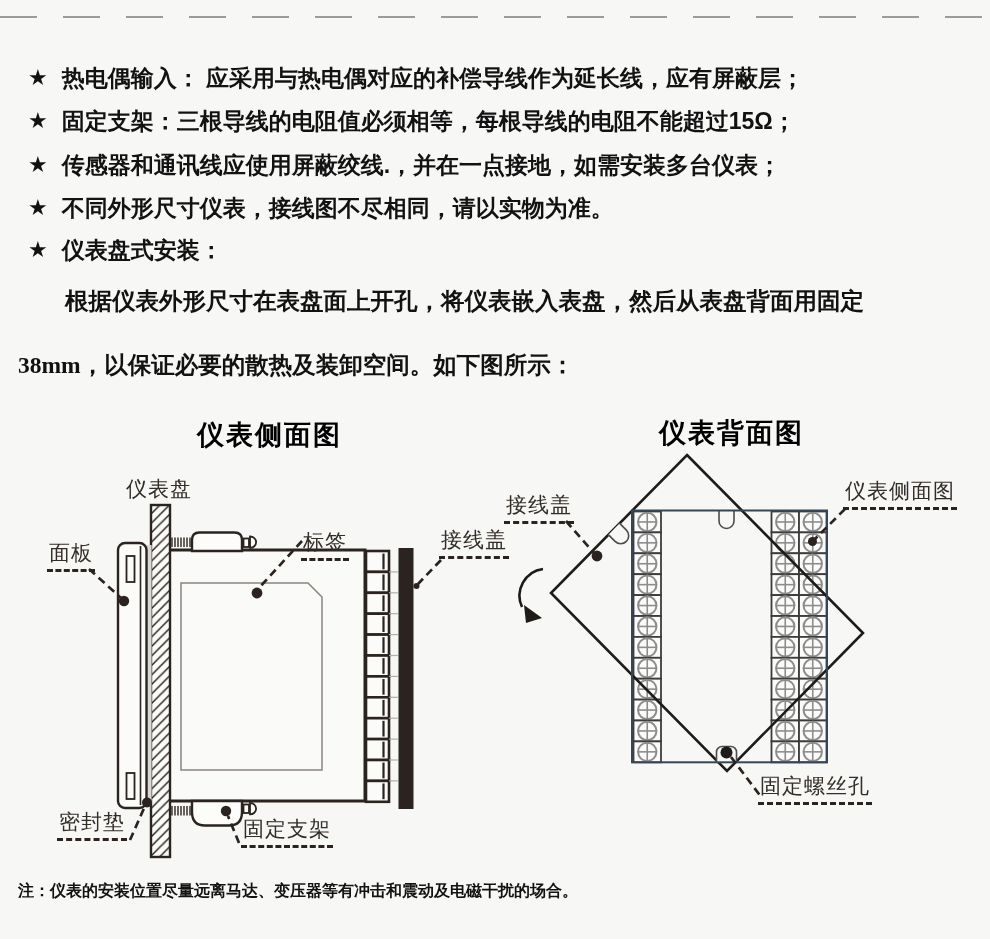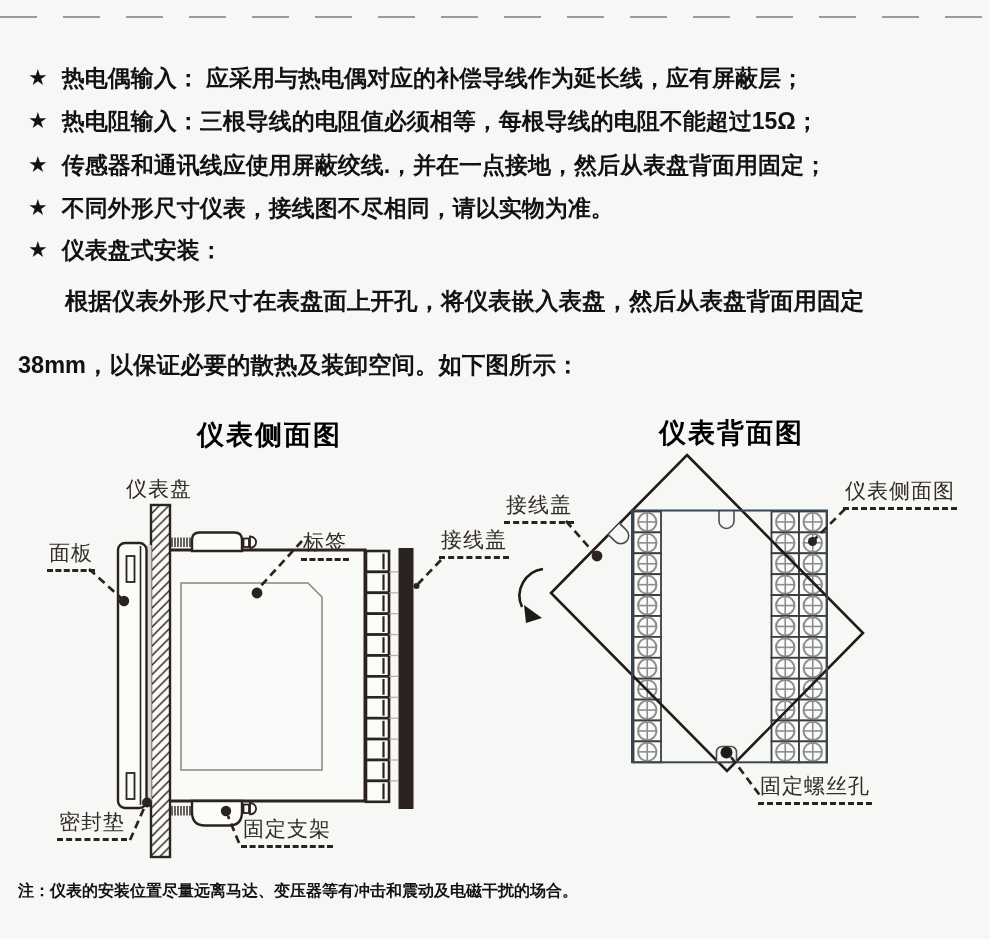--- a/index.html
+++ b/index.html
@@ -17,21 +17,21 @@
   }
   .note-item{
     position:absolute;left:28px;
     display:flex;align-items:flex-start;gap:14px;
     font-size:23px;font-weight:700;line-height:28px;white-space:nowrap;
     color:#121212;
   }
   .note-item .star{font-size:22px;line-height:28px;}
   .para-line{
     position:absolute;left:18px;
-    font-size:23.5px;font-weight:700;line-height:30px;white-space:nowrap;color:#121212;
+    font-size:23.5px;font-weight:700;line-height:30px;white-space:nowrap;color:#121212;font-family:Liberation Serif, serif;
   }
   .fig-title{
     position:absolute;
     font-family:"Liberation Serif","DejaVu Serif",serif;
     font-size:27px;font-weight:700;letter-spacing:2px;color:#000000;white-space:nowrap;
   }
   .dlabel{
     position:absolute;
     font-size:21px;font-weight:400;letter-spacing:1px;
     color:#332d28;white-space:nowrap;line-height:24px;
@@ -53,25 +53,25 @@
 <div class="page">
 
   <div class="top-rule"></div>
 
   <div class="note-item" style="top:64px">
     <span class="star">★</span>
     <span>热电偶输入： 应采用与热电偶对应的补偿导线作为延长线，应有屏蔽层；</span>
   </div>
   <div class="note-item" style="top:107px">
     <span class="star">★</span>
-    <span>热电阻输入：三根导线的电阻值必须相等，每根导线的电阻不能超过15Ω；</span>
+    <span>固定支架：三根导线的电阻值必须相等，每根导线的电阻不能超过15Ω；</span>
   </div>
   <div class="note-item" style="top:151px">
     <span class="star">★</span>
-    <span>传感器和通讯线应使用屏蔽绞线.，并在一点接地，然后从表盘背面用固定；</span>
+    <span>传感器和通讯线应使用屏蔽绞线.，并在一点接地，如需安装多台仪表；</span>
   </div>
   <div class="note-item" style="top:194px">
     <span class="star">★</span>
     <span>不同外形尺寸仪表，接线图不尽相同，请以实物为准。</span>
   </div>
   <div class="note-item" style="top:236px">
     <span class="star">★</span>
     <span>仪表盘式安装：</span>
   </div>
 

